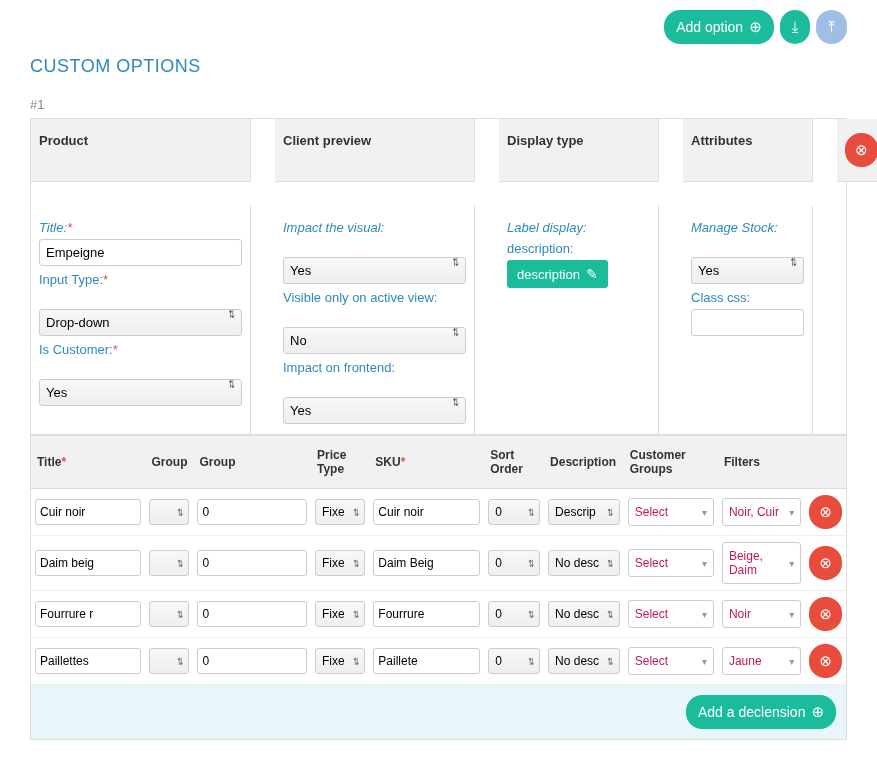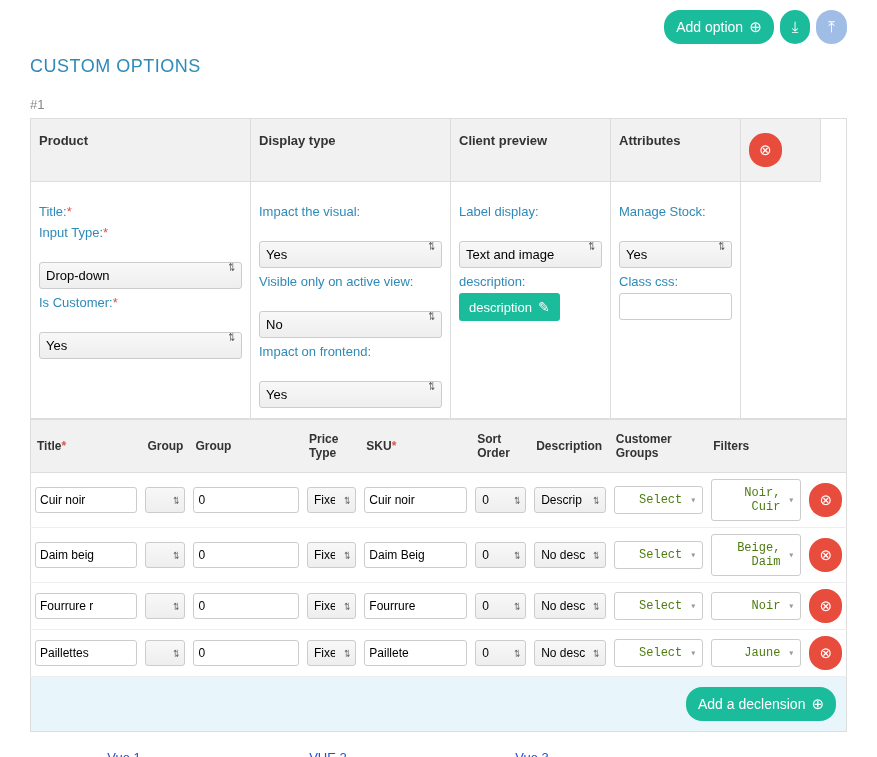--- a/index.html
+++ b/index.html
@@ -9,41 +9,41 @@
 .btn-teal { background: #1abc9c; }
 .btn-blue { background: #a0bde6; }
 .btn-red { background: #e74c3c; padding: 8px 10px; }
 .icon-circle-plus::after { content: "⊕"; font-size: 15px; }
 .icon-download::after { content: "⤓"; font-size: 15px; }
 .icon-upload::after { content: "⤒"; font-size: 15px; }
 .icon-circle-x::after { content: "⊗"; font-size: 15px; }
 .icon-pencil::after { content: "✎"; font-size: 14px; }
 h1.page-title { color: #2e8ab8; font-size: 18px; font-weight: 400; margin-bottom: 20px; letter-spacing: 0.5px; }
 .option-num { color: #888; font-size: 13px; margin-bottom: 6px; }
-.panel-grid { display: grid; grid-template-columns: 220px 200px 160px 130px 80px; border: 1px solid #ddd; }
+.panel-grid { display: grid; grid-template-columns: 220px 200px 160px 130px 80px; border: 1px solid #ddd; gap: 24px; }
 .panel-grid .hdr { background: #f1f1f1; padding: 14px 8px; font-weight: 600; border-right: 1px solid #ddd; border-bottom: 1px solid #ddd; font-size: 13px; }
 .panel-grid .hdr:last-child { border-right: none; }
 .panel-grid .cell { padding: 10px 8px; border-right: 1px solid #ddd; }
 .panel-grid .cell:last-child { border-right: none; }
 .fld-label { color: #2e8ab8; font-size: 13px; display:block; margin-bottom: 4px; margin-top: 6px; }
-.fld-label:first-child { margin-top: 12px; }
+.fld-label:first-child { margin-top: 4px; font-style: italic; }
 .req { color: #d9534f; }
 input[type=text], .sel { width: 100%; padding: 5px 6px; border: 1px solid #ccc; border-radius: 3px; font-size: 13px; background: #fff; }
 .sel { appearance: none; background: linear-gradient(#f8f8f8,#eee); position: relative; padding-right: 22px; margin-top: 18px; }
 .sel-wrap { position: relative; display: block; }
 .sel-wrap::after { content: "⇅"; position: absolute; right: 6px; top: 50%; transform: translateY(-50%) scaleX(0.7); font-size: 11px; color: #555; pointer-events: none; }
 .desc-btn { display:inline-flex; align-items:center; gap:6px; background:#1abc9c; color:#fff; border:none; padding:6px 10px; border-radius:3px; cursor:pointer; font-size:13px; }
 .rows-table { width: 100%; border-collapse: collapse; border: 1px solid #ddd; margin-top: 0; }
 .rows-table th { background: #f1f1f1; padding: 12px 6px; font-weight: 600; text-align: left; font-size: 12px; border-bottom: 1px solid #ddd; }
 .rows-table td { padding: 6px 4px; border-bottom: 1px solid #eee; }
 .rows-table td .sel, .rows-table td input { font-size: 12px; padding: 5px 4px; }
 .mini-sel { appearance:none; background:linear-gradient(#f8f8f8,#eee); border:1px solid #ccc; border-radius:3px; padding:5px 20px 5px 6px; font-size:12px; width:100%; }
 .mini-sel-wrap { position:relative; display:block; }
 .mini-sel-wrap::after { content:"⇅"; position:absolute; right:5px; top:50%; transform:translateY(-50%) scaleX(0.7); font-size:10px; color:#555; pointer-events:none;}
-.drop-btn { width:100%; border:1px solid #ccc; background:#fff; border-radius:3px; padding:6px 20px 6px 6px; font-size:12px; text-align:right; color:#4d7c0f; position:relative; cursor:pointer;font-family:Liberation Mono, monospace; }
+.drop-btn { width:100%; border:1px solid #ccc; background:#fff; border-radius:3px; padding:6px 20px 6px 6px; font-size:12px; text-align:left; color:#be185d; position:relative; cursor:pointer; }
 .drop-btn::after { content:"▾"; position:absolute; right:6px; top:50%; transform:translateY(-50%); color:#999; font-size:10px;}
 .add-decl-row { background:#e8f5fb; padding:10px; text-align:right; border:1px solid #ddd; border-top:none; }
 .views-row { display:flex; gap:16px; margin-top:18px; }
 .view-col { width: 188px; }
 .view-title { text-align:center; color:#1d4ed8; font-size:13px; margin-bottom:6px; }
 .view-box { border:1px solid #ccc; height:82px; background:#fff; display:flex; align-items:center; justify-content:center; margin-bottom:8px;}
 .view-box svg { width: 40px; height: 30px; }
 .small-input { width: 100%; }
 </style>
 </head>
@@ -61,49 +61,49 @@
     <span class="icon-upload"></span>
   </button>
 </div>
 
 <h1 class="page-title">CUSTOM OPTIONS</h1>
 
 <div class="option-num">#1</div>
 
 <div class="panel-grid">
   <div class="hdr">Product</div>
+  <div class="hdr">Client preview</div>
   <div class="hdr">Display type</div>
-  <div class="hdr">Client preview</div>
   <div class="hdr">Attributes</div>
   <div class="hdr center">
     <button class="btn btn-red">
       <span class="icon-circle-x"></span>
     </button>
   </div>
 
   <div class="cell">
     <label class="fld-label"><span>Title:</span><span class="req">*</span></label>
+    <input type="text" value="Empeigne" style="">
     <label class="fld-label"><span>Input Type:</span><span class="req">*</span></label>
     <span class="sel-wrap"><select class="sel"><option>Drop-down</option></select></span>
     <label class="fld-label"><span>Is Customer:</span><span class="req">*</span></label>
     <span class="sel-wrap"><select class="sel"><option>Yes</option></select></span>
   </div>
 
   <div class="cell">
     <label class="fld-label">Impact the visual:</label>
     <span class="sel-wrap"><select class="sel"><option>Yes</option></select></span>
     <label class="fld-label">Visible only on active view:</label>
     <span class="sel-wrap"><select class="sel"><option>No</option></select></span>
     <label class="fld-label">Impact on frontend:</label>
     <span class="sel-wrap"><select class="sel"><option>Yes</option></select></span>
   </div>
 
   <div class="cell">
     <label class="fld-label">Label display:</label>
-    <span class="sel-wrap"><select class="sel"><option>Text and image</option></select></span>
     <label class="fld-label">description:</label>
     <button class="desc-btn">
       <span>description</span>
       <span class="icon-pencil"></span>
     </button>
   </div>
 
   <div class="cell">
     <label class="fld-label">Manage Stock:</label>
     <span class="sel-wrap"><select class="sel"><option>Yes</option></select></span>

